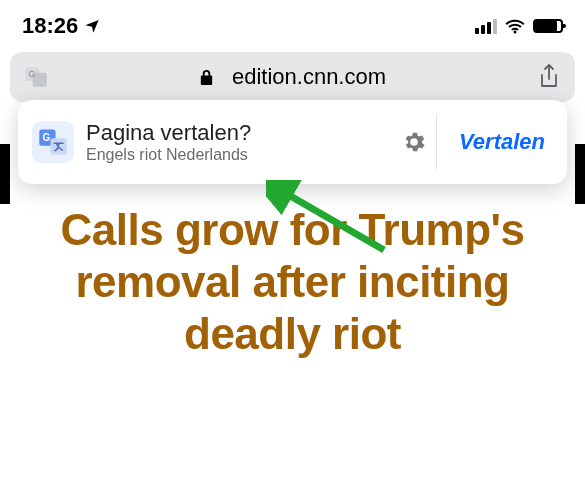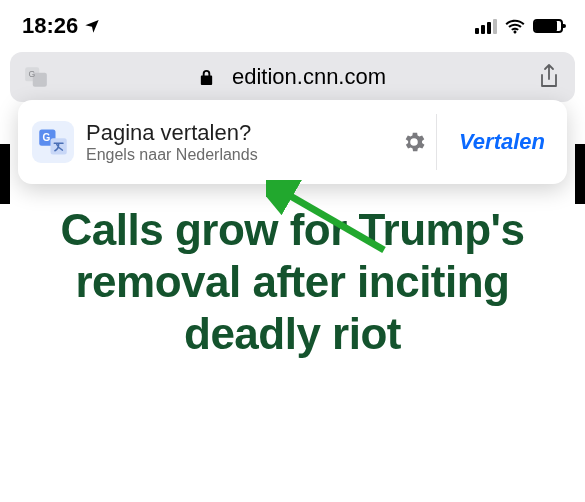--- a/index.html
+++ b/index.html
@@ -37,21 +37,21 @@
   .popup-gear { width: 44px; display:flex; align-items:center; justify-content:center; color:#6e6e6e; flex-shrink:0; }
   .popup-divider { width: 1px; height: 56px; background: #e4e4e6; flex-shrink:0; }
   .popup-action { padding: 0 22px; font-size: 22px; font-weight: 600; color: #0a69ff; flex-shrink:0; cursor:pointer;font-style:italic; }
 
   
   .edge-bar { position: absolute; top: 144px; width: 10px; height: 60px; background: #000; z-index: 1; }
   .edge-left { left: 0; }
   .edge-right { right: 0; }
 
   
-  .headline { position: absolute; left: 0; right: 0; top: 204px; text-align: center; font-weight: 700; color: #14532d; font-size: 44px; line-height: 1.18; padding: 0 18px; letter-spacing: -0.5px; }
+  .headline { position: absolute; left: 0; right: 0; top: 204px; text-align: center; font-weight: 700; color: #a16207; font-size: 44px; line-height: 1.18; padding: 0 18px; letter-spacing: -0.5px; }
 
   
   .arrow { position: absolute; z-index: 5; pointer-events: none; }
 </style>
 </head>
 <body>
 
 <div class="root">
 
   <div class="status-bar">
@@ -109,21 +109,21 @@
       <div class="popup-icon">
         <svg width="30" height="30" viewBox="0 0 24 24">
           <rect x="1" y="2" width="13" height="13" rx="2" fill="#5b8def"></rect>
           <rect x="10" y="9" width="13" height="13" rx="2" fill="#c8d7f7"></rect>
           <text x="3.5" y="11.5" font-size="8" fill="#fff" font-family="Arial" font-weight="bold">G</text>
           <path d="M13 13h7M16.5 13v1c0 2-1 4-3 5M15 14c1 2 2.5 3.5 4.5 4.5" stroke="#4a6fb5" stroke-width="1.2" fill="none" stroke-linecap="round"></path>
         </svg>
       </div>
       <div class="popup-text">
         <div class="popup-title">Pagina vertalen?</div>
-        <div class="popup-sub">Engels naar Nederlands</div>
+        <div class="popup-sub">Engels riot Nederlands</div>
       </div>
       <div class="popup-gear">
         <svg width="26" height="26" viewBox="0 0 24 24" fill="#7a7a7e">
           <path d="M19.4 13a7.5 7.5 0 000-2l2.1-1.6-2-3.4-2.5 1a7.4 7.4 0 00-1.7-1l-.4-2.6h-4l-.4 2.6c-.6.3-1.2.6-1.7 1l-2.5-1-2 3.4L6.6 11a7.5 7.5 0 000 2l-2.1 1.6 2 3.4 2.5-1c.5.4 1.1.7 1.7 1l.4 2.6h4l.4-2.6c.6-.3 1.2-.6 1.7-1l2.5 1 2-3.4L19.4 13zM12 15.5A3.5 3.5 0 1112 8.5a3.5 3.5 0 010 7z"></path>
         </svg>
       </div>
       <div class="popup-divider"></div>
       <div class="popup-action">Vertalen</div>
     </div>
   </div>

